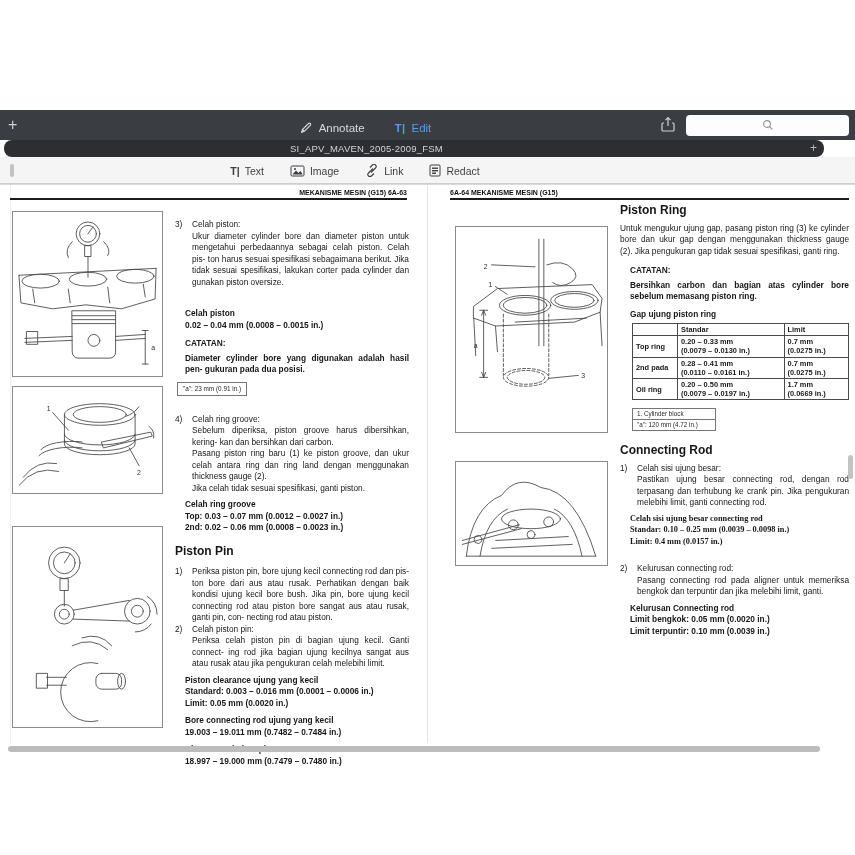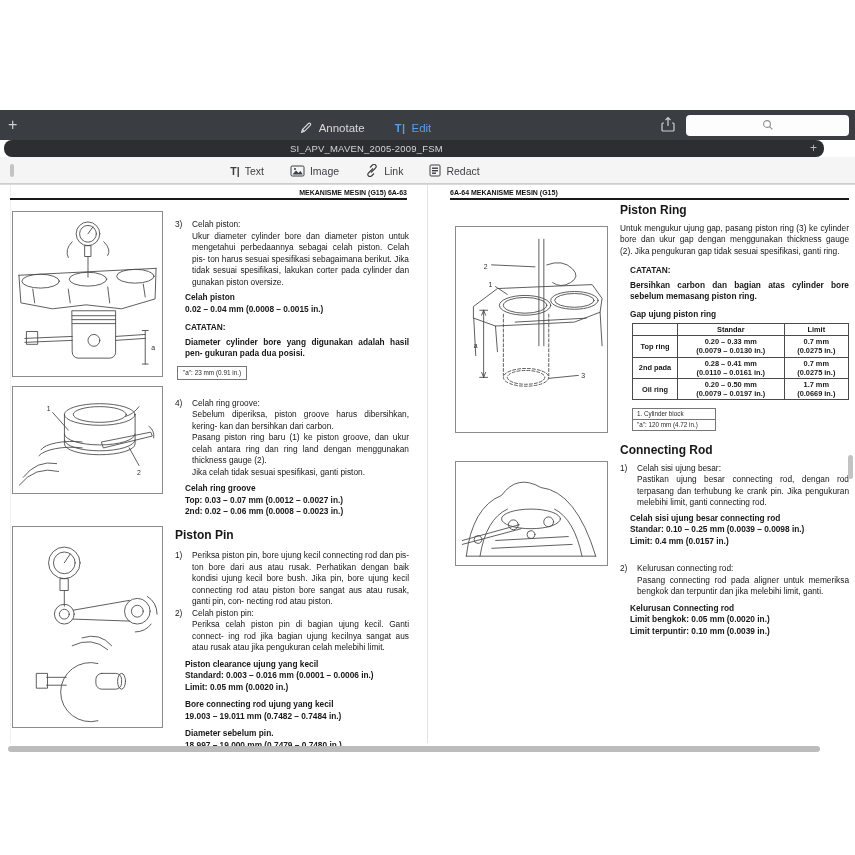--- a/index.html
+++ b/index.html
@@ -73,47 +73,47 @@
   .item .num { position:absolute; left:0; top:0; }
   .spec { font-weight:bold; text-align:left; margin-left:10px; }
   .note { font-weight:bold; margin-left:10px; }
   .note .nlabel { margin-bottom:3px; }
   .h2 { font-weight:bold; font-size:12px; text-align:left; }
   .dimbox { display:inline-block; border:1px solid #767676; font-size:6.4px;
             line-height:8px; padding:2px 5px; margin:6px 0 0 2px; color:#2a2a2a;
             font-weight:normal; }
 
   .rtable { border-collapse:collapse; margin:3px 0 0 12px; font-size:7.4px;
-            font-weight:bold; text-align:center; color:#171717; }
+            font-weight:bold; color:#171717; }
   .rtable td, .rtable th { border:1px solid #4a4a4a; padding:1px 3px;
             line-height:9.2px; }
   .rtable .c-label { width:46px; }
   .rtable .c-std { width:110px; }
   .rtable .c-lim { width:66px; }
   .legend { margin:8px 0 0 12px; border:1px solid #767676; width:84px;
             font-size:6.3px; line-height:8px; color:#2a2a2a; text-align:left; }
   .legend .lrow { padding:1px 4px; }
   .legend .lrow:first-child { border-bottom:1px solid #767676; }
 
   
   .m-item3 { margin-bottom:0; }
-  .m-spec1 { margin-top:4px; }
+  .m-spec1 { margin-top:20px; }
   .m-note1 { margin-top:7px; }
   .m-item4 { margin-top:18px; }
   .m-spec2 { margin-top:5px; }
   .m-h2pin { margin-top:12px; margin-bottom:9px; }
   .m-spec3 { margin-top:5px; }
   .m-spec4 { margin-top:6px; }
   .m-spec5 { margin-top:6px; }
   .m-intro { margin-top:6px; }
   .m-noter { margin-top:8px; }
   .m-ttitle{ margin-top:6px; }
   .m-crh   { margin-top:14px; }
   .m-cr1   { margin-top:6px; }
-  .m-rspec1{ margin-top:4px; }
+  .m-rspec1{ margin-top:4px;font-family:Liberation Serif, serif; }
   .m-cr2   { margin-top:16px; }
   .m-rspec2{ margin-top:5px; }
 
   
   .hscroll { position:absolute; left:8px; top:746px; width:812px; height:6px;
              background:#bcbcbc; border-radius:3px; }
   .vthumb  { position:absolute; left:848px; top:455px; width:5px; height:24px;
              background:#c3c3c3; border-radius:2.5px; }
 </style>
 </head>

